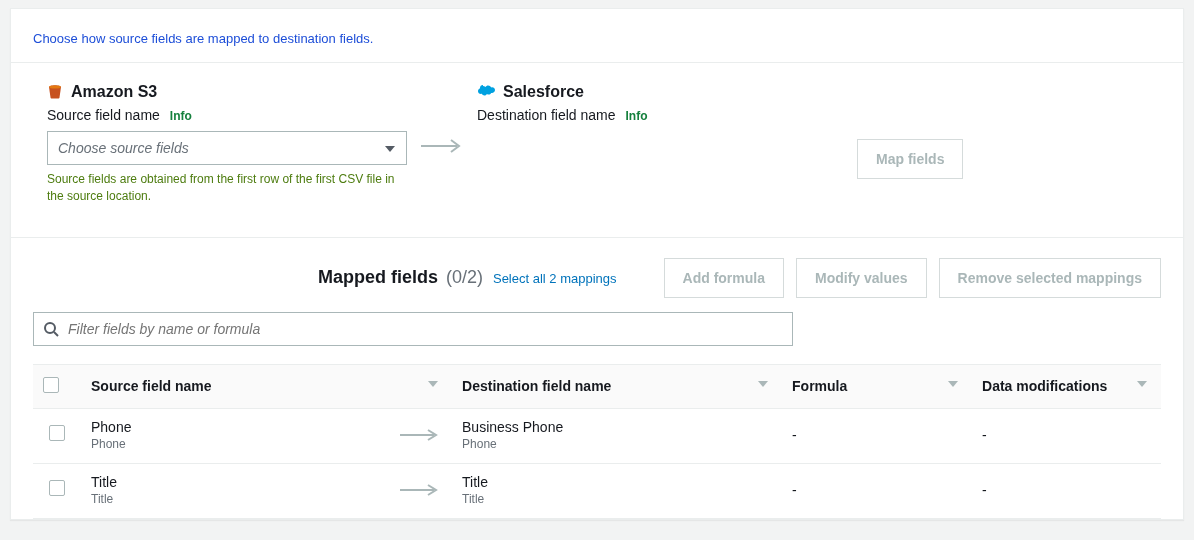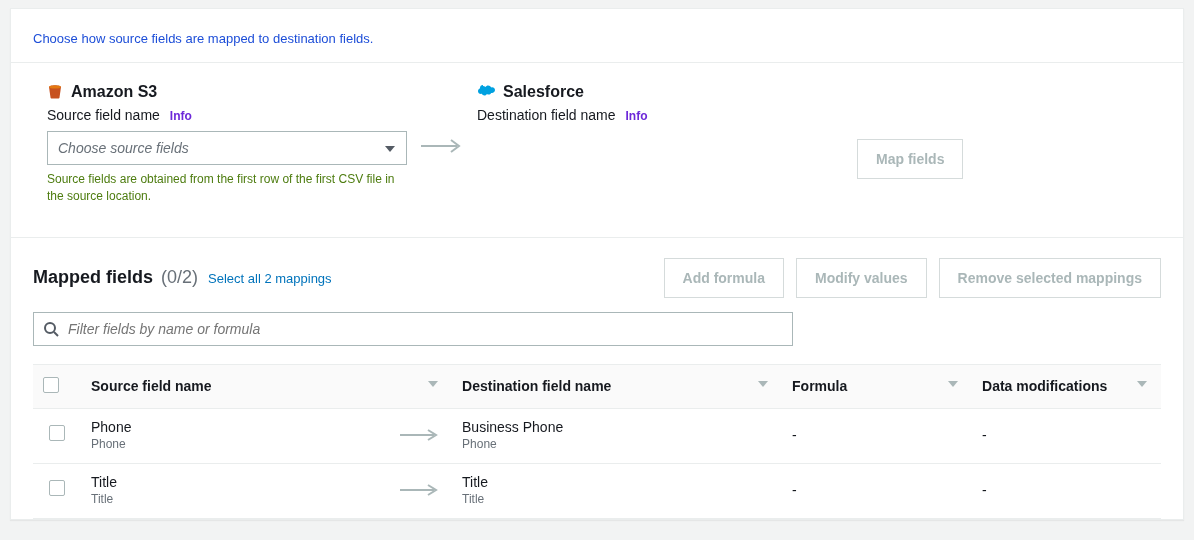--- a/index.html
+++ b/index.html
@@ -61,21 +61,21 @@
   }
   .label-row {
     margin-top: 6px;
     font-size: 14px;
     color:#16191f;
     display:flex;
     align-items:baseline;
     gap:10px;
   }
   .info-link {
-    color:#6d28d9;
+    color:#15803d;
     font-size:12px;
     font-weight:600;
     text-decoration:none;
   }
   .select {
     margin-top: 8px;
     position: relative;
   }
   .select select {
     width: 100%;
@@ -120,21 +120,21 @@
   }
   .map-btn-wrap { padding-top:56px; padding-left: 20px;}
   .mapped-section {
     padding: 20px 22px 0 22px;
     border-top: 1px solid #eaeded;
     margin-top: 4px;
   }
   .mapped-head {
     display:flex;
     align-items:center;
-    justify-content:space-between;
+    justify-content:flex-end;
     flex-wrap:wrap;
     gap:47px;
   }
   .mapped-title {
     font-size:18px;
     font-weight:700;
     display:flex;
     align-items:baseline;
     gap:8px;
   }

